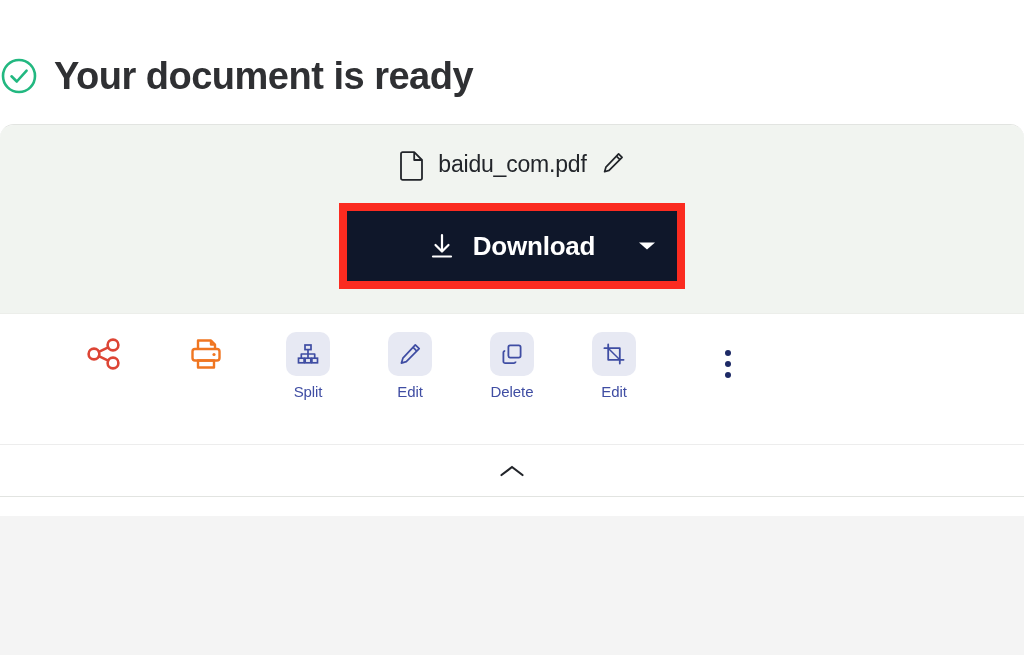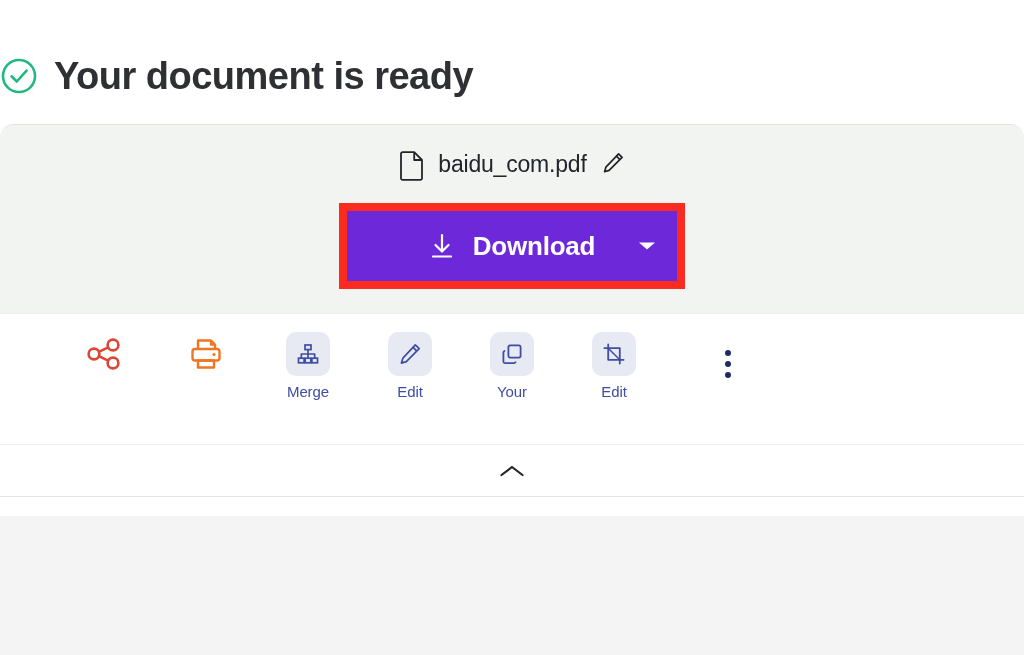--- a/index.html
+++ b/index.html
@@ -84,21 +84,21 @@
   }
   .download-highlight {
     border: 8px solid #fb2b20;
     padding: 0;
     line-height: 0;
     background: #fb2b20;
   }
   .download-btn {
     width: 330px;
     height: 70px;
-    background: #6d28d9;
+    background: #0f172a;
     border: none;
     display: flex;
     align-items: center;
     justify-content: center;
     position: relative;
     cursor: pointer;
     padding: 16px;
     font-family: "Liberation Sans", sans-serif;
   }
   .download-inner {
@@ -281,21 +281,21 @@
     <div class="tool">
       <div class="tool-tile">
         <svg class="tool-icon" viewBox="0 0 24 24" fill="none" xmlns="http://www.w3.org/2000/svg">
           <rect x="9" y="3" width="6" height="4.6" stroke="#3f4da3" stroke-width="1.7"></rect>
           <rect x="2.5" y="16.2" width="5.6" height="4.6" stroke="#3f4da3" stroke-width="1.7"></rect>
           <rect x="9.2" y="16.2" width="5.6" height="4.6" stroke="#3f4da3" stroke-width="1.7"></rect>
           <rect x="15.9" y="16.2" width="5.6" height="4.6" stroke="#3f4da3" stroke-width="1.7"></rect>
           <path d="M12 7.6 V12 M5.3 16.2 V12 H18.7 V16.2 M12 12 V16.2" stroke="#3f4da3" stroke-width="1.7" stroke-linejoin="round"></path>
         </svg>
       </div>
-      <div class="tool-label">Merge</div>
+      <div class="tool-label">Split</div>
     </div>
 
     <div class="tool">
       <div class="tool-tile">
         <svg class="tool-icon" viewBox="0 0 24 24" fill="none" xmlns="http://www.w3.org/2000/svg">
           <path d="M17.3 2.8 L21.2 6.7 L8.3 19.6 L3.4 21.1 L4.9 16.2 Z" stroke="#3f4da3" stroke-width="1.7" stroke-linejoin="round"></path>
           <path d="M14.9 5.2 L18.8 9.1" stroke="#3f4da3" stroke-width="1.7"></path>
         </svg>
       </div>
       <div class="tool-label">Edit</div>
@@ -303,21 +303,21 @@
 
 
 
     <div class="tool">
       <div class="tool-tile">
         <svg class="tool-icon" viewBox="0 0 24 24" fill="none" xmlns="http://www.w3.org/2000/svg">
           <rect x="8.4" y="3.4" width="12.2" height="12.2" rx="1.8" stroke="#3f4da3" stroke-width="1.8"></rect>
           <path d="M15.6 19.4 A1.8 1.8 0 0 1 13.8 21.2 H5.2 A1.8 1.8 0 0 1 3.4 19.4 V10.6 A1.8 1.8 0 0 1 5.2 8.8" stroke="#3f4da3" stroke-width="1.8" stroke-linejoin="round"></path>
         </svg>
       </div>
-      <div class="tool-label">Your</div>
+      <div class="tool-label">Delete</div>
     </div>
 
     <div class="tool">
       <div class="tool-tile">
         <svg class="tool-icon" viewBox="0 0 24 24" fill="none" xmlns="http://www.w3.org/2000/svg">
           <path d="M6.2 2.4 V17.8 H21.6" stroke="#3f4da3" stroke-width="1.8" stroke-linecap="round" stroke-linejoin="round"></path>
           <path d="M2.4 6.2 H17.8 V21.6" stroke="#3f4da3" stroke-width="1.8" stroke-linecap="round" stroke-linejoin="round"></path>
           <path d="M6.2 6.2 L17.8 17.8" stroke="#3f4da3" stroke-width="1.5"></path>
         </svg>
       </div>

